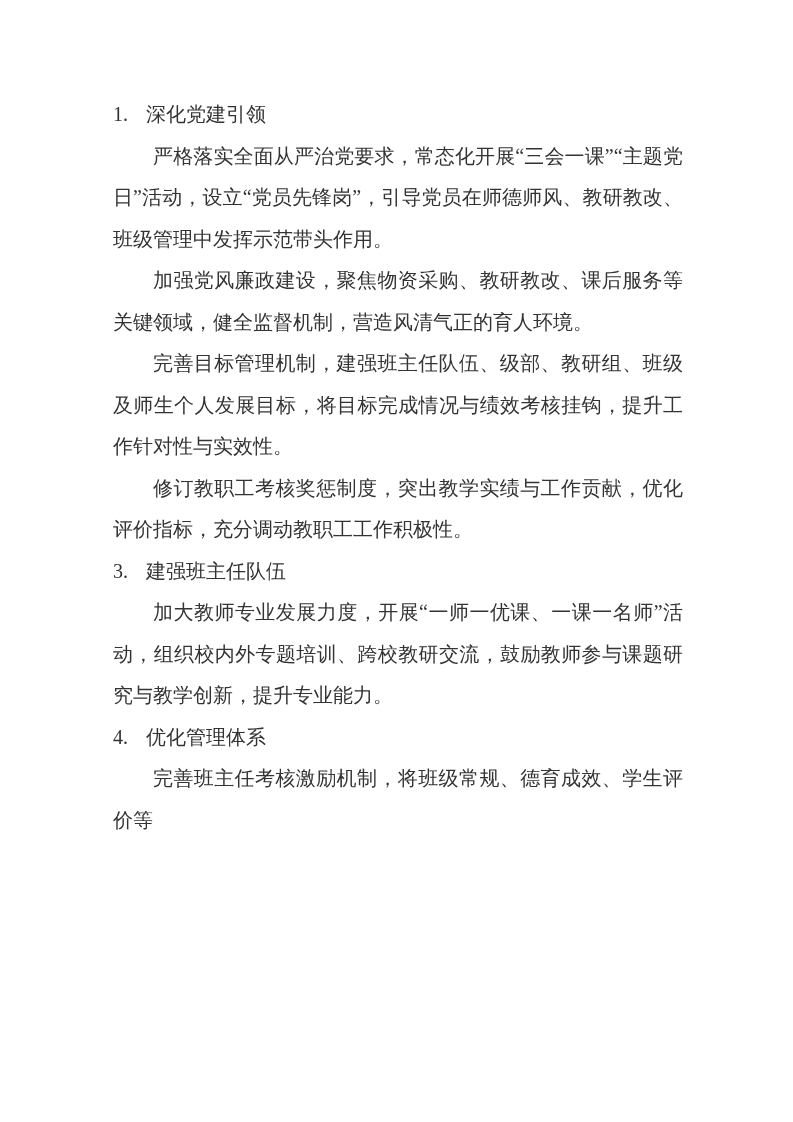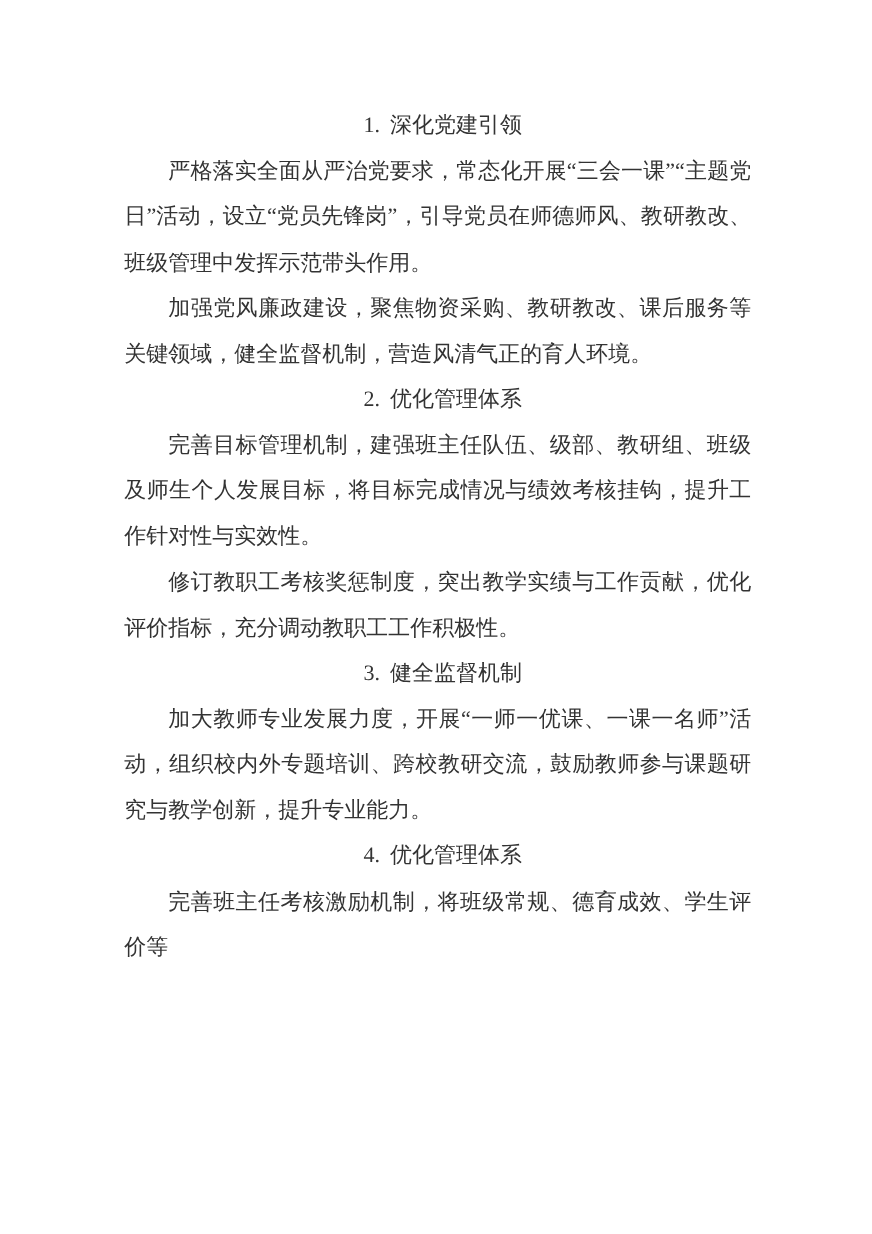--- a/index.html
+++ b/index.html
@@ -27,21 +27,21 @@
   .content {
     width: 570px;
     text-align: justify;
     text-justify: inter-ideograph;
   }
   .section-heading {
     margin: 0;
     font-weight: normal;
     font-size: 20px;
     line-height: 41.5px;
-    text-align: center;
+    text-align: left;
   }
   .section-heading .num {
     display: inline-block;
     width: 33px;
     letter-spacing: 0;
   }
   .para {
     margin: 0;
     text-indent: 2em;
   }
@@ -49,24 +49,23 @@
 </head>
 <body>
 
 <div class="page">
   <div class="content">
 
     <h2 class="section-heading"><span class="num">1.</span><span>深化党建引领</span></h2>
     <p class="para">严格落实全面从严治党要求，常态化开展“三会一课”“主题党日”活动，设立“党员先锋岗”，引导党员在师德师风、教研教改、班级管理中发挥示范带头作用。</p>
     <p class="para">加强党风廉政建设，聚焦物资采购、教研教改、课后服务等关键领域，健全监督机制，营造风清气正的育人环境。</p>
 
-    <h2 class="section-heading"><span class="num">2.</span><span>优化管理体系</span></h2>
     <p class="para">完善目标管理机制，建强班主任队伍、级部、教研组、班级及师生个人发展目标，将目标完成情况与绩效考核挂钩，提升工作针对性与实效性。</p>
     <p class="para">修订教职工考核奖惩制度，突出教学实绩与工作贡献，优化评价指标，充分调动教职工工作积极性。</p>
 
-    <h2 class="section-heading"><span class="num">3.</span><span>健全监督机制</span></h2>
+    <h2 class="section-heading"><span class="num">3.</span><span>建强班主任队伍</span></h2>
     <p class="para">加大教师专业发展力度，开展“一师一优课、一课一名师”活动，组织校内外专题培训、跨校教研交流，鼓励教师参与课题研究与教学创新，提升专业能力。</p>
 
     <h2 class="section-heading"><span class="num">4.</span><span>优化管理体系</span></h2>
     <p class="para">完善班主任考核激励机制，将班级常规、德育成效、学生评价等</p>
 
   </div>
 </div>
 
 </body></html>

